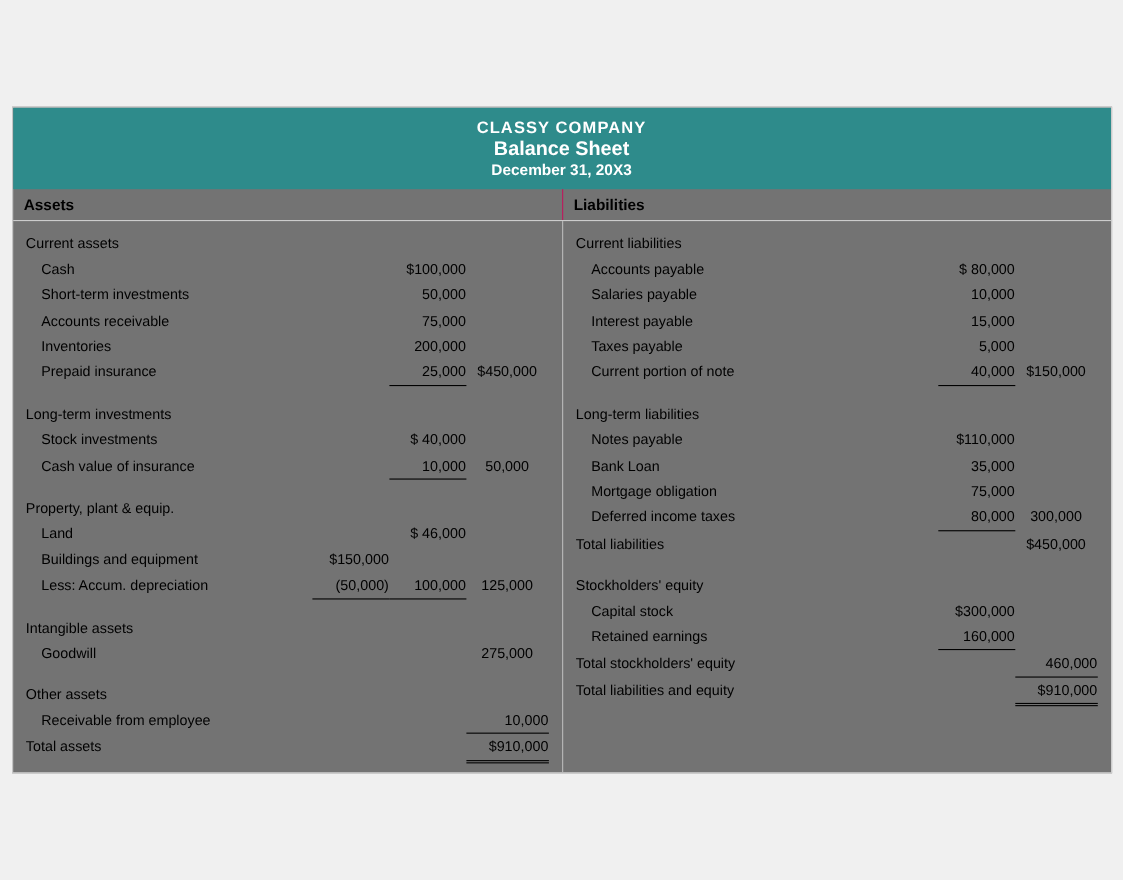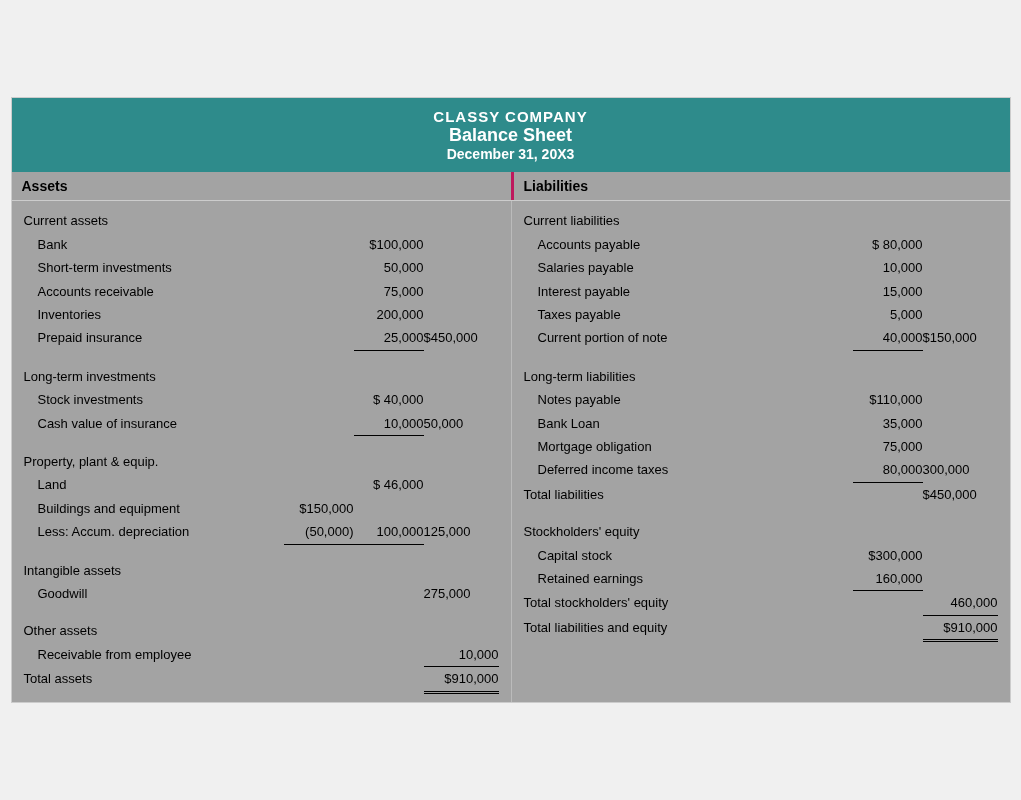--- a/index.html
+++ b/index.html
@@ -7,21 +7,21 @@
       font-family: Arial, sans-serif;
       font-size: 13px;
       background: #f0f0f0;
       display: flex;
       justify-content: center;
       align-items: center;
       min-height: 100vh;
     }
     .sheet-container {
       width: 1000px;
-      background: #a3a3a3;
+      background: #737373;
       border: 1px solid #ccc;
     }
     .header {
       background-color: #2e8b8b;
       color: white;
       text-align: center;
       padding: 10px 0;
     }
     .header-title {
       font-size: 15px;
@@ -45,21 +45,21 @@
       width: 50%;
       padding: 6px 10px;
       font-weight: bold;
       font-size: 14px;
     }
     .top-header-right {
       width: 50%;
       padding: 6px 10px;
       font-weight: bold;
       font-size: 14px;
-      border-left: 3px solid #be185d;
+      border-left: 1px solid #be185d;
     }
     .bold { font-weight: normal; }
     .indent1 { padding-left: 14px; }
     .col-layout {
       display: grid;
       grid-template-columns: 1fr 1fr;
     }
     .left-panel, .right-panel {
       padding: 8px 12px;
     }
@@ -67,21 +67,21 @@
       border-left: 1px solid #bbb;
     }
     .entry-row {
       display: flex;
       align-items: baseline;
       line-height: 1.8;
     }
     .label { flex: 1; }
     .c1 { width: 70px; text-align: right; }
     .c2 { width: 70px; text-align: right; }
-    .c3 { width: 75px; text-align: left; }
+    .c3 { width: 75px; text-align: center; }
     .u1 { border-bottom: 1px solid #000; }
     .gap { height: 14px; }
   </style>
 </head>
 <body>
 
 <div class="sheet-container">
 
   <div class="header">
     <div class="header-title">CLASSY COMPANY</div>
@@ -96,21 +96,21 @@
 
   <div class="col-layout">
 
     <div class="left-panel">
 
       <div class="entry-row">
         <span class="label bold">Current assets</span>
       </div>
 
       <div class="entry-row">
-        <span class="label indent1">Bank</span>
+        <span class="label indent1">Cash</span>
         <span class="c2">$100,000</span>
         <span class="c3"></span>
       </div>
 
       <div class="entry-row">
         <span class="label indent1">Short-term investments</span>
         <span class="c2">50,000</span>
         <span class="c3"></span>
       </div>
 

